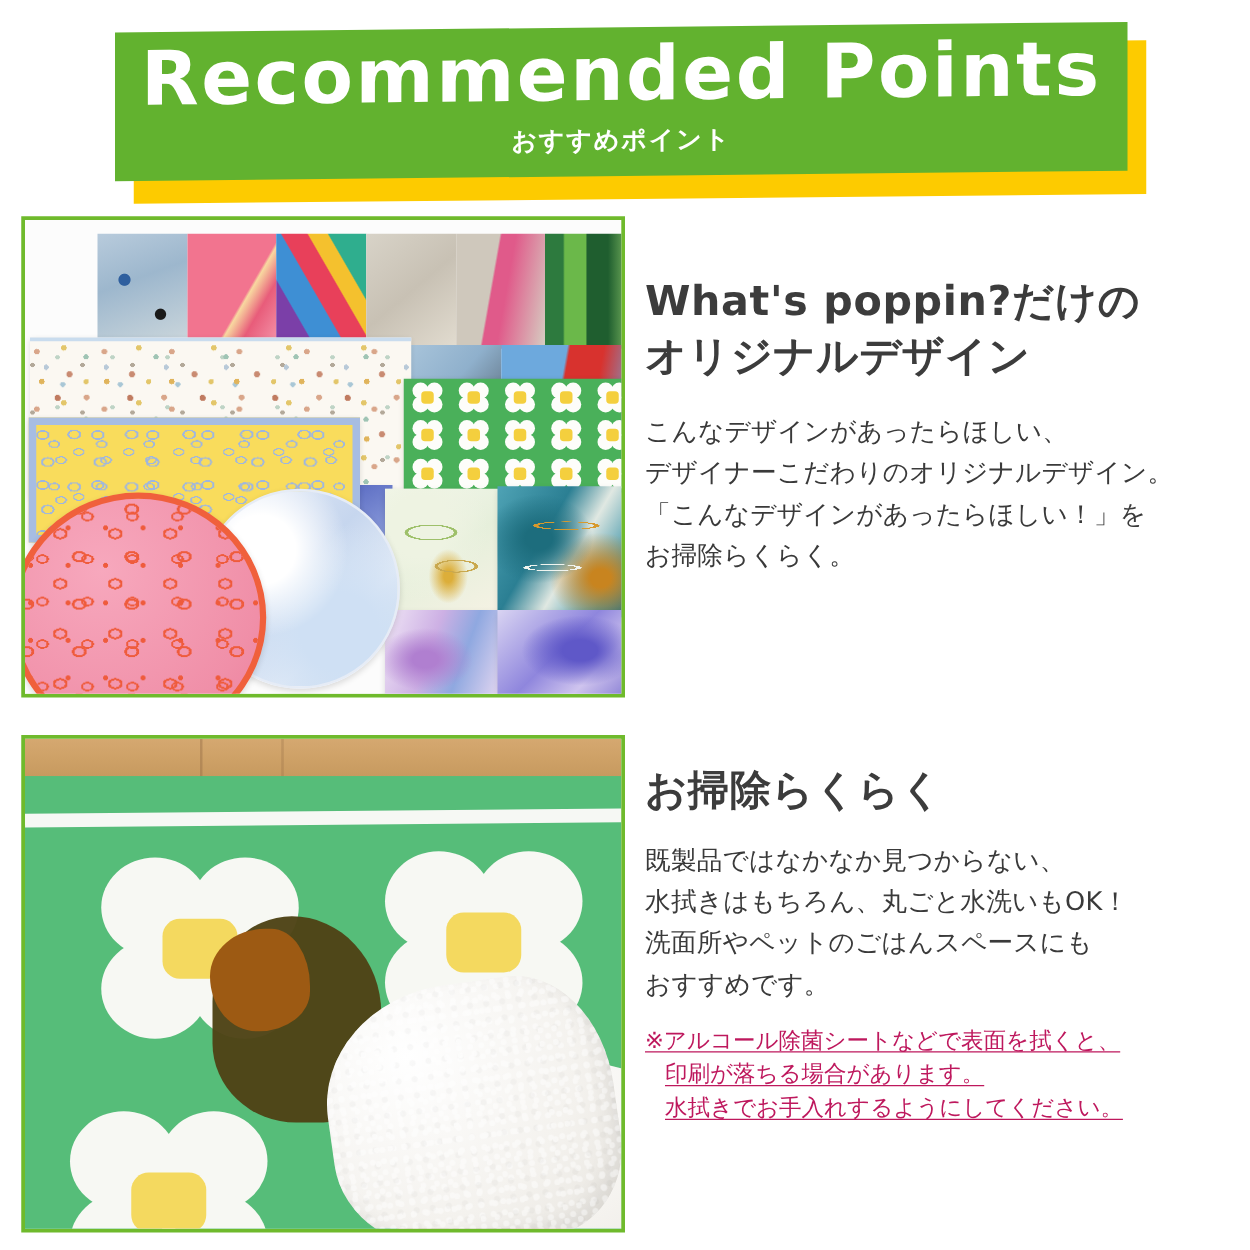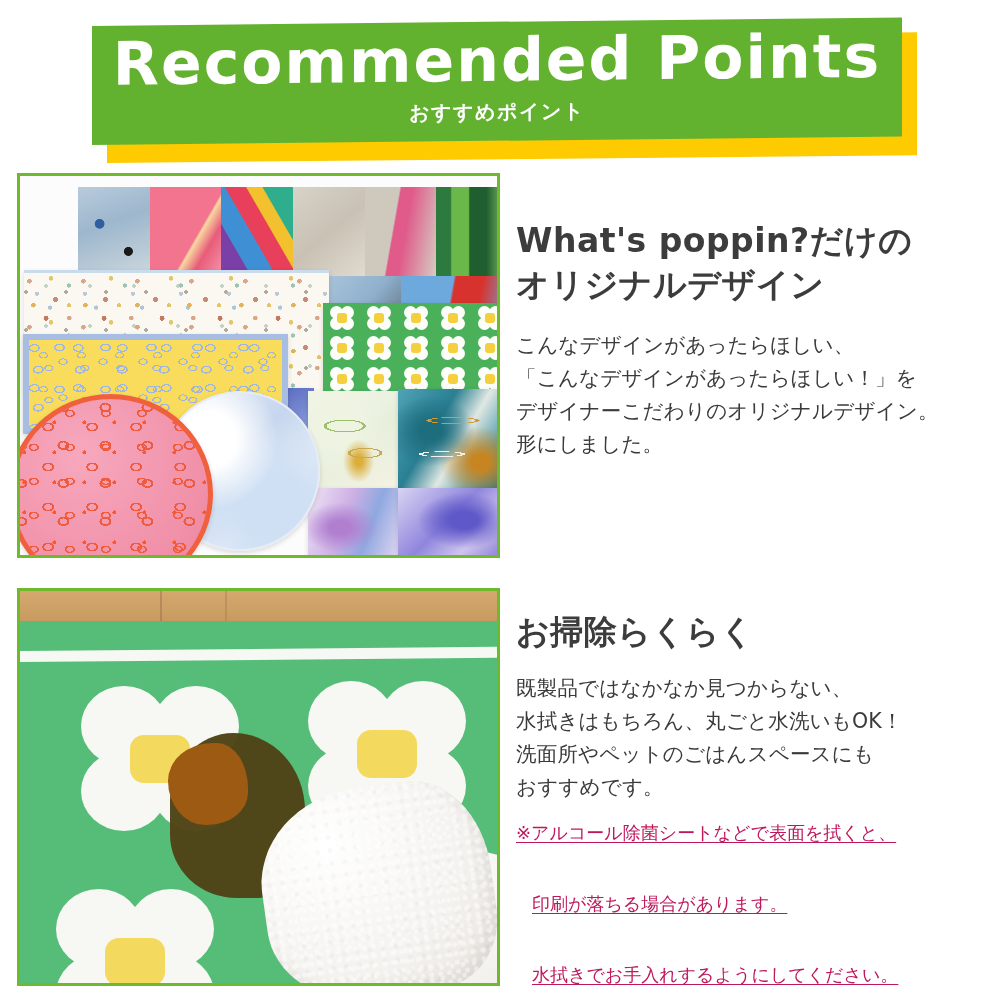--- a/index.html
+++ b/index.html
@@ -126,21 +126,21 @@
     font-size: 18px;
     line-height: 1.52;
     white-space: nowrap;
     font-family: "DejaVu Sans", sans-serif;
   }
   .sec-note span.u {
     text-decoration: underline;
     text-decoration-thickness: 1.3px;
     text-underline-offset: 3px;
   }
-  .note-l2, .note-l3 { padding-left: 16px; margin-top: 44px; }
+  .note-l2, .note-l3 { padding-left: 16px; }
 
   
   #collage { position: absolute; inset: 0; background: #fcfcfc; }
   .sheet { position: absolute; }
   .sheet-shadow { box-shadow: 0 2px 5px rgba(0,0,0,0.14); }
 
   .graffiti-row { position: absolute; left: 58px; top: 11px; width: 430px; height: 92px; display: flex; }
   .graffiti-row > div { flex: 1; height: 100%; }
   .g1 { background:
         radial-gradient(circle at 30% 40%, #2f5f9e 0 6%, transparent 7%),
@@ -532,23 +532,23 @@
       <div class="sheet sheet-shadow" id="sheet-bluemarble"></div>
       <div class="sheet sheet-shadow" id="sheet-pinkcircle"></div>
     </div>
   </div>
 
   <div class="text-col" style="top:46px;">
     <div class="sec-heading">What's poppin?だけの</div>
     <div class="sec-heading">オリジナルデザイン</div>
     <div style="height:22px;"></div>
     <div class="sec-body">こんなデザインがあったらほしい、</div>
+    <div class="sec-body">デザイナーこだわりのオリジナルデザイン。</div>
     <div class="sec-body">「こんなデザインがあったらほしい！」を</div>
-    <div class="sec-body">デザイナーこだわりのオリジナルデザイン。</div>
-    <div class="sec-body">形にしました。</div>
+    <div class="sec-body">お掃除らくらく。</div>
   </div>
 </div>
 
 <div class="section" id="section-wipe">
 
   <div class="photo-frame" id="photo-wipe">
     <div id="wipe-scene">
       <div id="wood-floor">
         <div id="wood-seam"></div>
         <div id="wood-seam2"></div>

